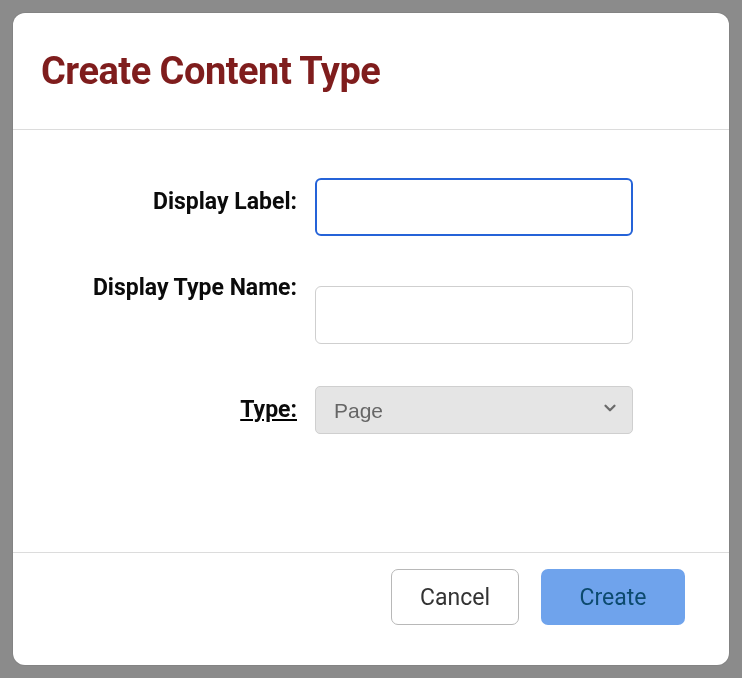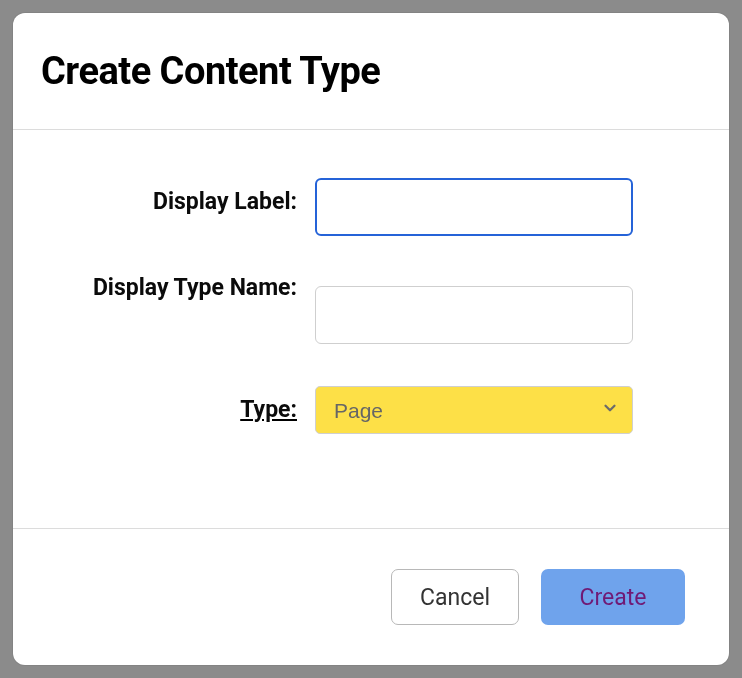--- a/index.html
+++ b/index.html
@@ -26,21 +26,21 @@
       box-shadow: 0 0 0 1px rgba(0,0,0,0.05);
       overflow: hidden;
     }
     .dialog-header {
       padding: 36px 28px 36px 28px;
       border-bottom: 1px solid #dcdcdc;
     }
     .dialog-title {
       font-size: 38px;
       font-weight: 700;
-      color: #000000;
+      color: #7f1d1d;
       letter-spacing: -0.5px;
     }
     .dialog-body {
       flex: 1;
       padding: 48px 36px 32px 36px;
       display: flex;
       flex-direction: column;
       gap: 28px;
     }
     .form-row {
@@ -80,36 +80,36 @@
       width: 100%;
     }
     .select-input {
       width: 100%;
       height: 48px;
       border: 1px solid #cfcfcf;
       border-radius: 5px;
       font-size: 21px;
       padding: 0 40px 0 18px;
       color: #666;
-      background: #fde047;
+      background: #e5e5e5;
       appearance: none;
       -webkit-appearance: none;
       cursor: pointer;
     }
     .select-chevron {
       position: absolute;
       right: 14px;
       top: 50%;
       transform: translateY(-50%);
       pointer-events: none;
       color: #6b6b6b;
     }
     .dialog-footer {
       border-top: 1px solid #dcdcdc;
-      padding: 40px 44px 40px 40px;
+      padding: 16px 44px 40px 40px;
       display: flex;
       justify-content: flex-end;
       gap: 22px;
     }
     .btn {
       height: 56px;
       border-radius: 7px;
       font-size: 23px;
       padding: 0 28px;
       cursor: pointer;
@@ -117,21 +117,21 @@
       font-family: inherit;
     }
     .btn-secondary {
       background: #fff;
       border: 1px solid #b8b8b8;
       color: #333;
       min-width: 128px;
     }
     .btn-primary {
       background: #6fa3ec;
-      color: #701a75;
+      color: #0c4a6e;
       min-width: 144px;
       border: none;
     }
   </style>
 </head>
 <body>
 
 <div class="dialog">
 
   <div class="dialog-header">

